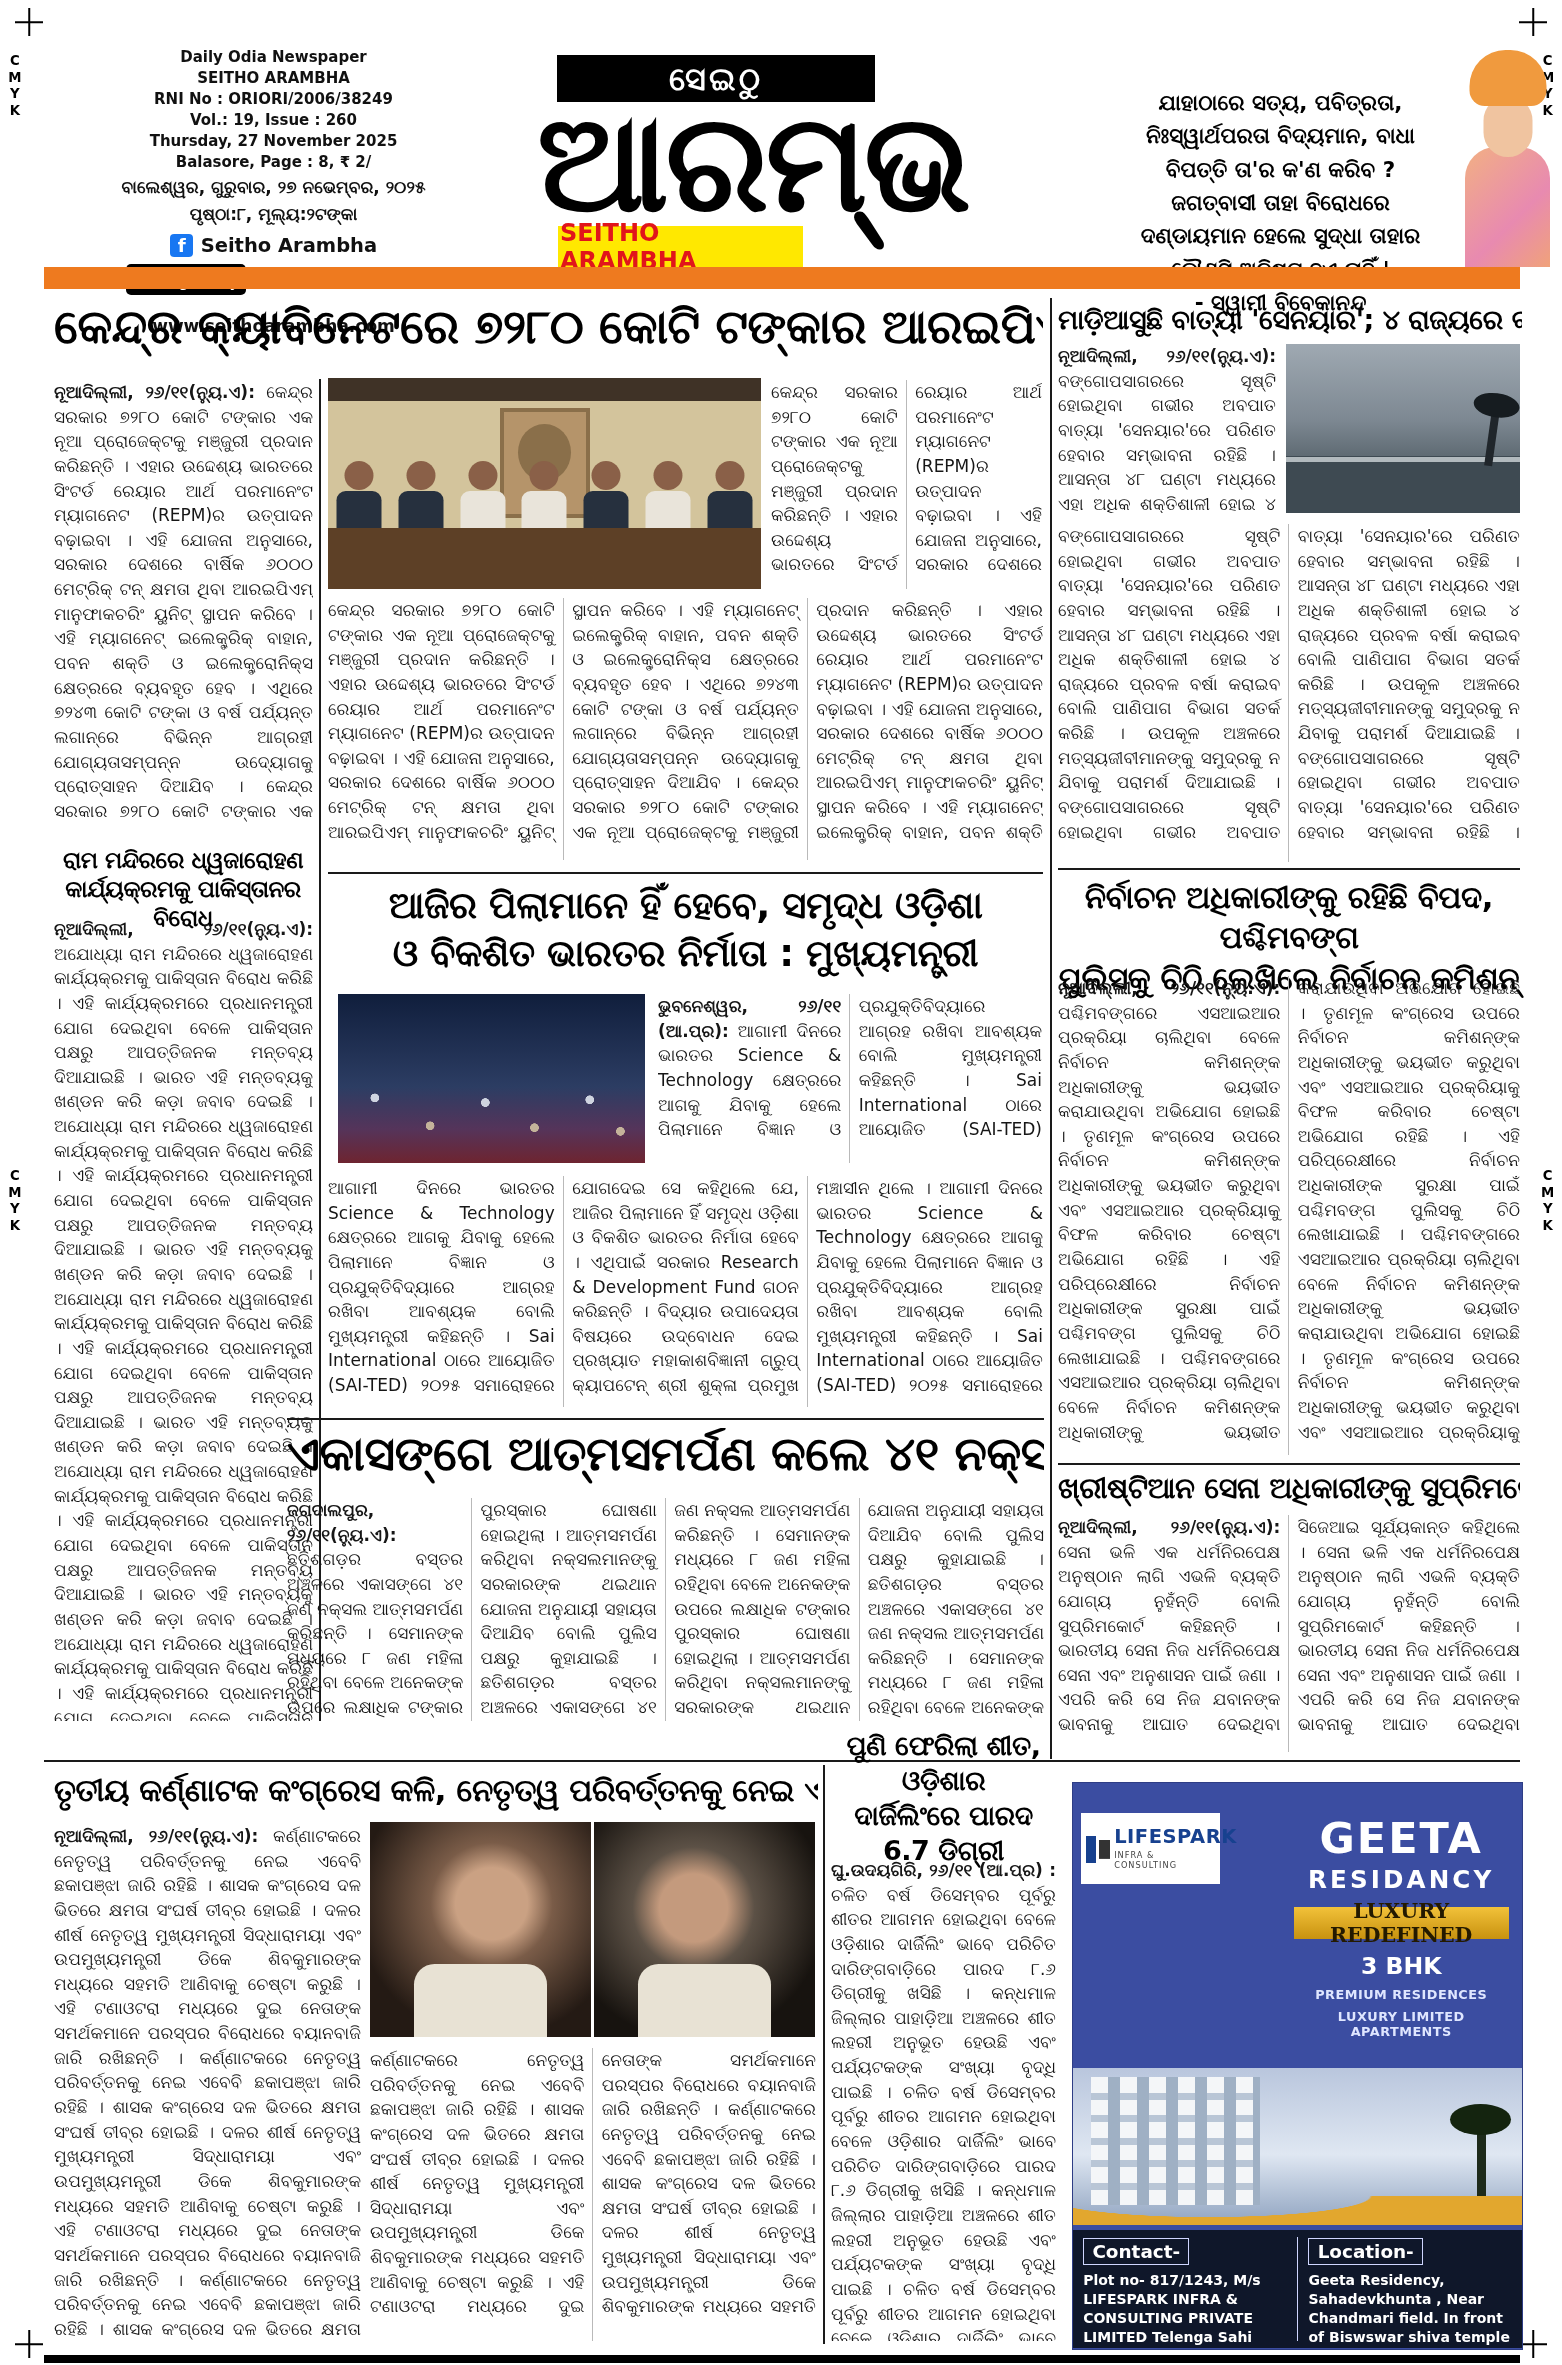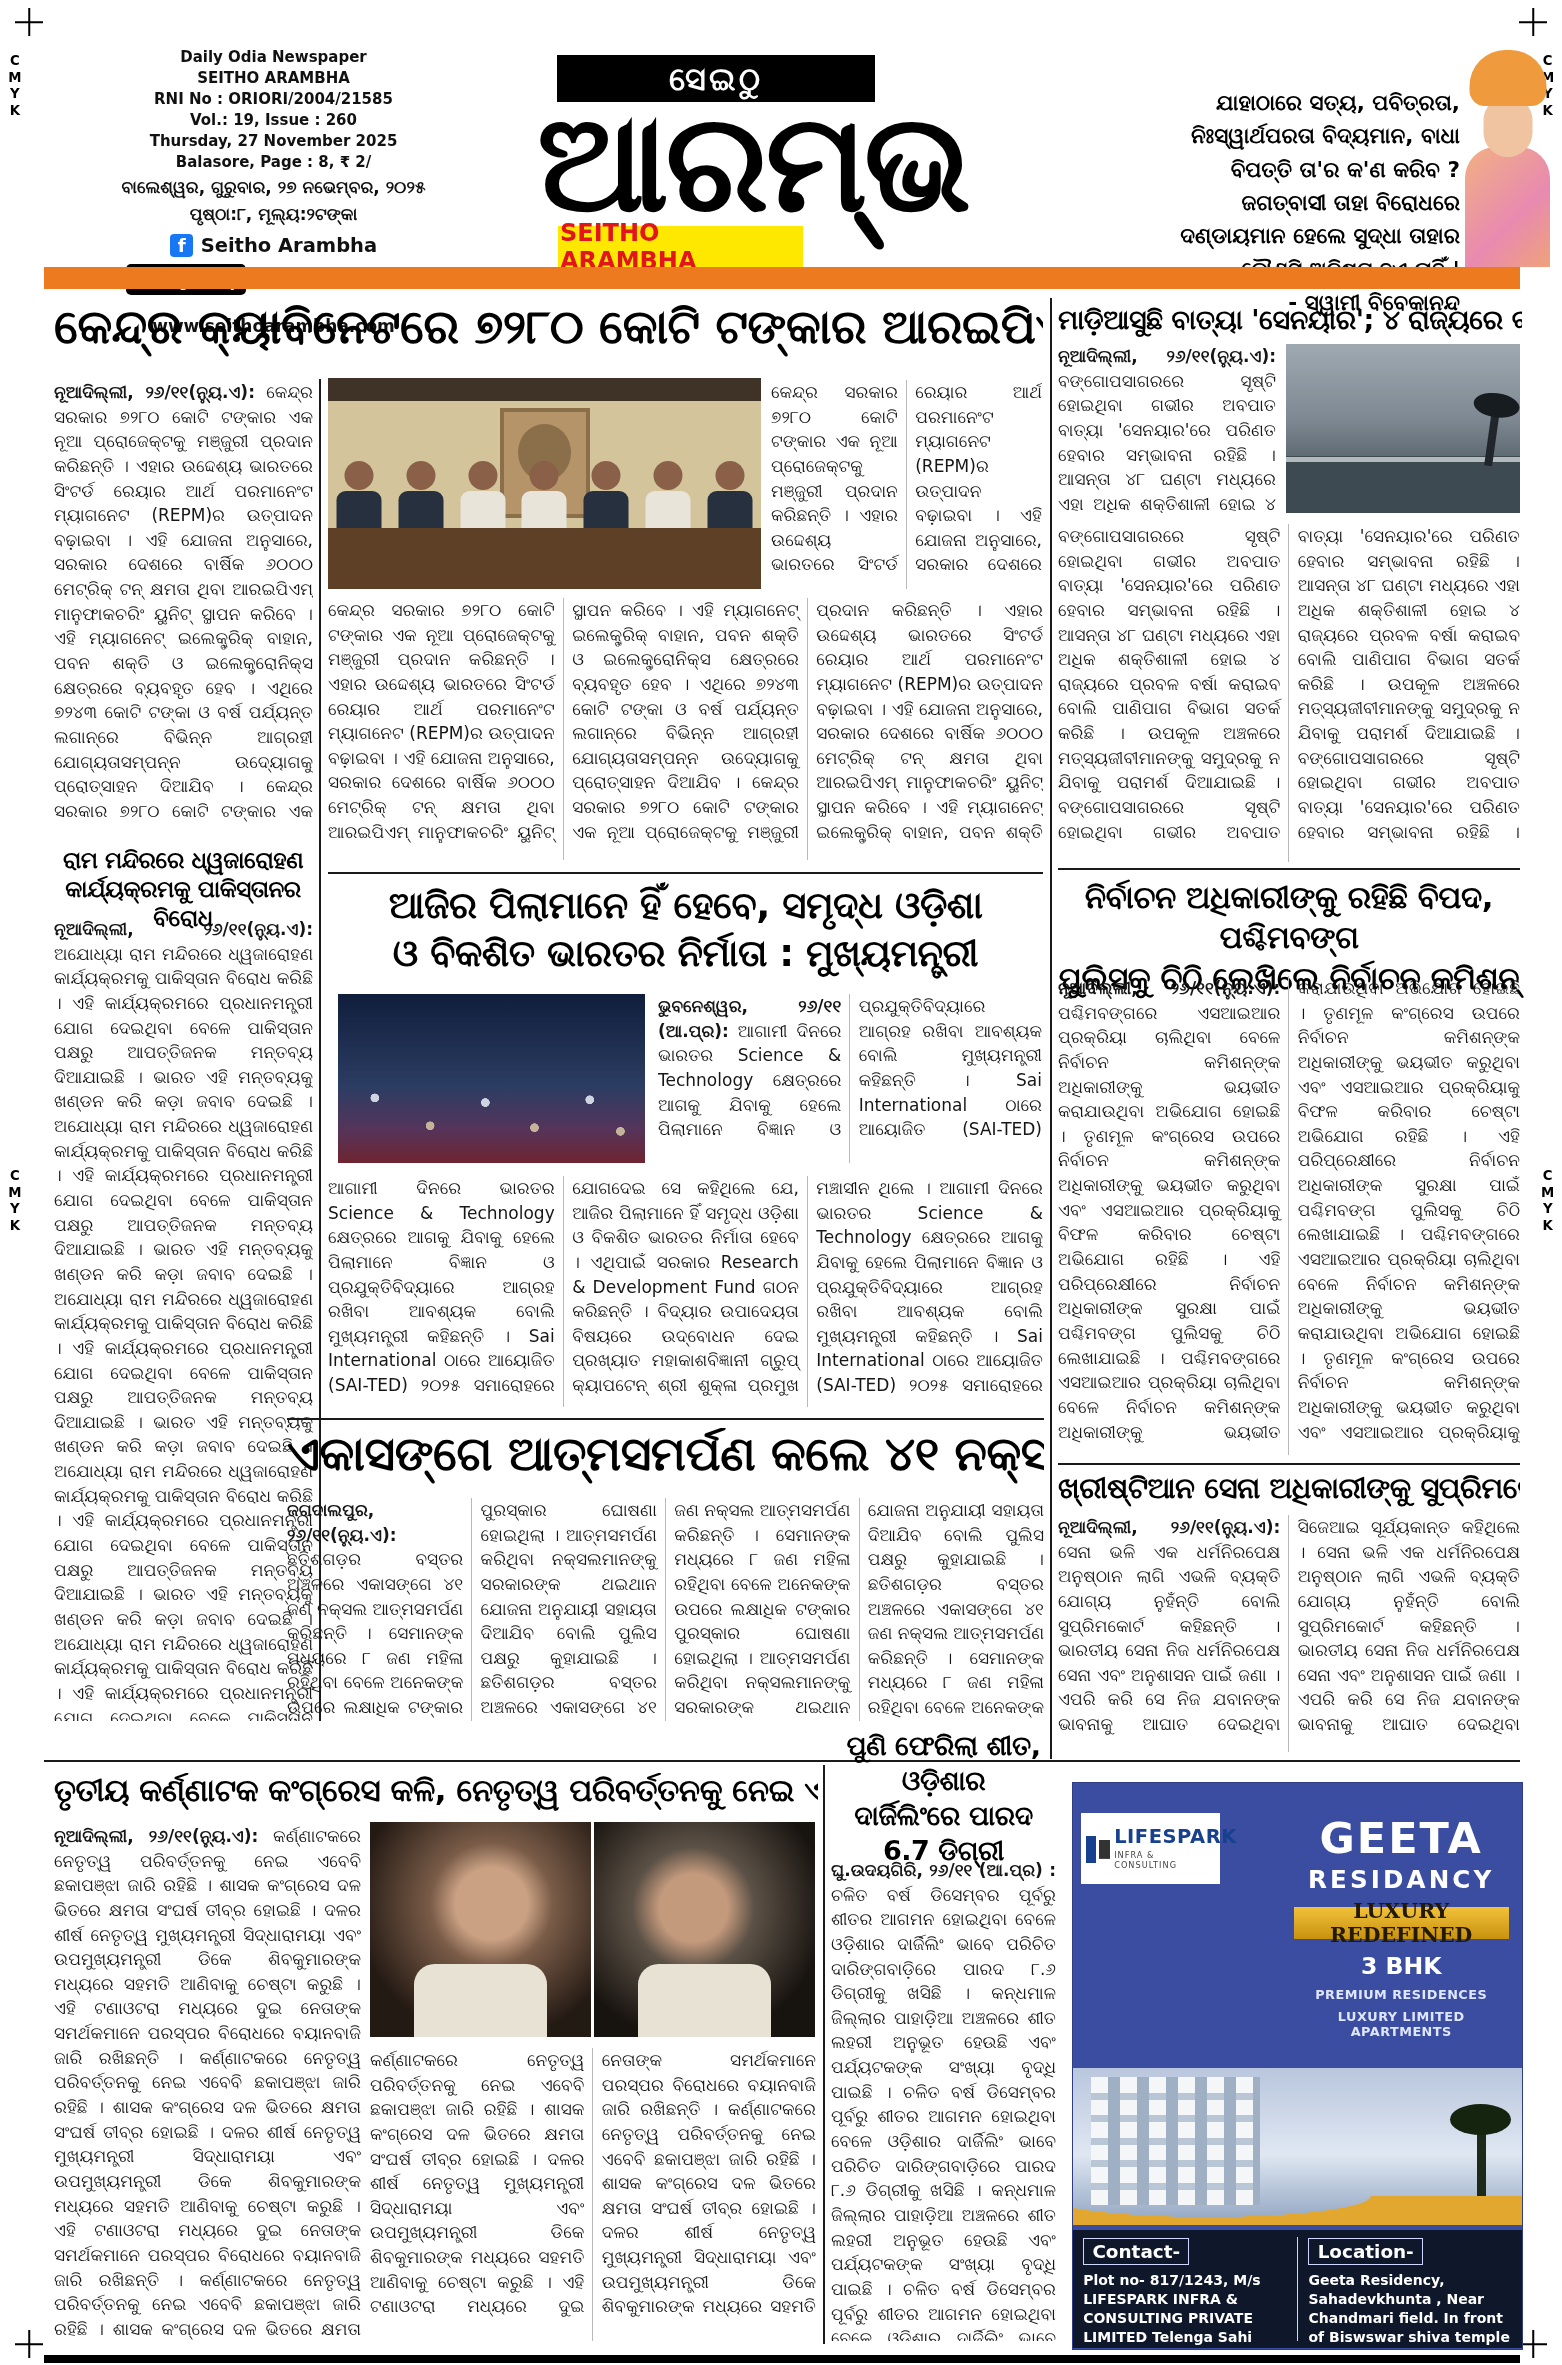--- a/index.html
+++ b/index.html
@@ -31,21 +31,21 @@
   .gp-txt{display:flex;flex-direction:column;align-items:flex-start;line-height:1.1;}
   .gp-get{font-size:7.2px;letter-spacing:0.5px;}
   .gp-play{font-size:13.3px;font-weight:bold;}
 
   .logo-bar{background:#000;color:#fff;font-size:32px;font-weight:bold;
             display:flex;align-items:center;justify-content:center;letter-spacing:3.1px;}
   .logo-main{font-size:136px;font-weight:900;line-height:1.0;letter-spacing:-3.1px;color:#000;}
   .logo-yellow{background:#ffe800;color:#e1151b;font-weight:800;font-size:24px;
                display:flex;align-items:center;justify-content:center;
                box-shadow:0 0 0 2px #ffe800;}
-  .quote{font-size:21.5px;font-weight:bold;line-height:1.55;text-align:right;color:#000;}
+  .quote{font-size:21.5px;font-weight:bold;line-height:1.55;text-align:center;color:#000;}
   .orange-bar{background:#ee7a1f;}
 
   
   .reg-cross{width:28px;height:28px;}
   .reg-cross:before{content:"";position:absolute;left:50%;top:0;width:1.5px;height:100%;background:#000;transform:translateX(-50%);}
   .reg-cross:after{content:"";position:absolute;top:50%;left:0;height:1.5px;width:100%;background:#000;transform:translateY(-50%);}
   .cmyk{font-size:13.3px;font-weight:bold;line-height:1.25;text-align:center;color:#000;width:17.4px;}
 
   
   .ph{position:absolute;overflow:hidden;}
@@ -154,21 +154,21 @@
   <div class="abs cmyk" style="left:1539px;top:1168px;">
     <div>C</div>
     <div>M</div>
     <div>Y</div>
     <div>K</div>
   </div>
 
   <div class="abs mast-info" style="left:97px;top:47px;">
     <div class="en">Daily Odia Newspaper</div>
     <div class="en">SEITHO ARAMBHA</div>
-    <div class="en">RNI No : ORIORI/2004/21585</div>
+    <div class="en">RNI No : ORIORI/2006/38249</div>
     <div class="en">Vol.: 19, Issue : 260</div>
     <div class="en">Thursday, 27 November 2025</div>
     <div class="en">Balasore, Page : 8, ₹ 2/</div>
     <div class="od">ବାଲେଶ୍ୱର, ଗୁରୁବାର, ୨୭ ନଭେମ୍ବର, ୨୦୨୫</div>
     <div class="od">ପୃଷ୍ଠା:୮, ମୂଲ୍ୟ:୨ଟଙ୍କା</div>
     <div class="social-row">
       <div class="fb-ico">f</div>
       <div style="font-size:19.5px;font-weight:bold;">Seitho Arambha</div>
     </div>
     <div class="social-row">

